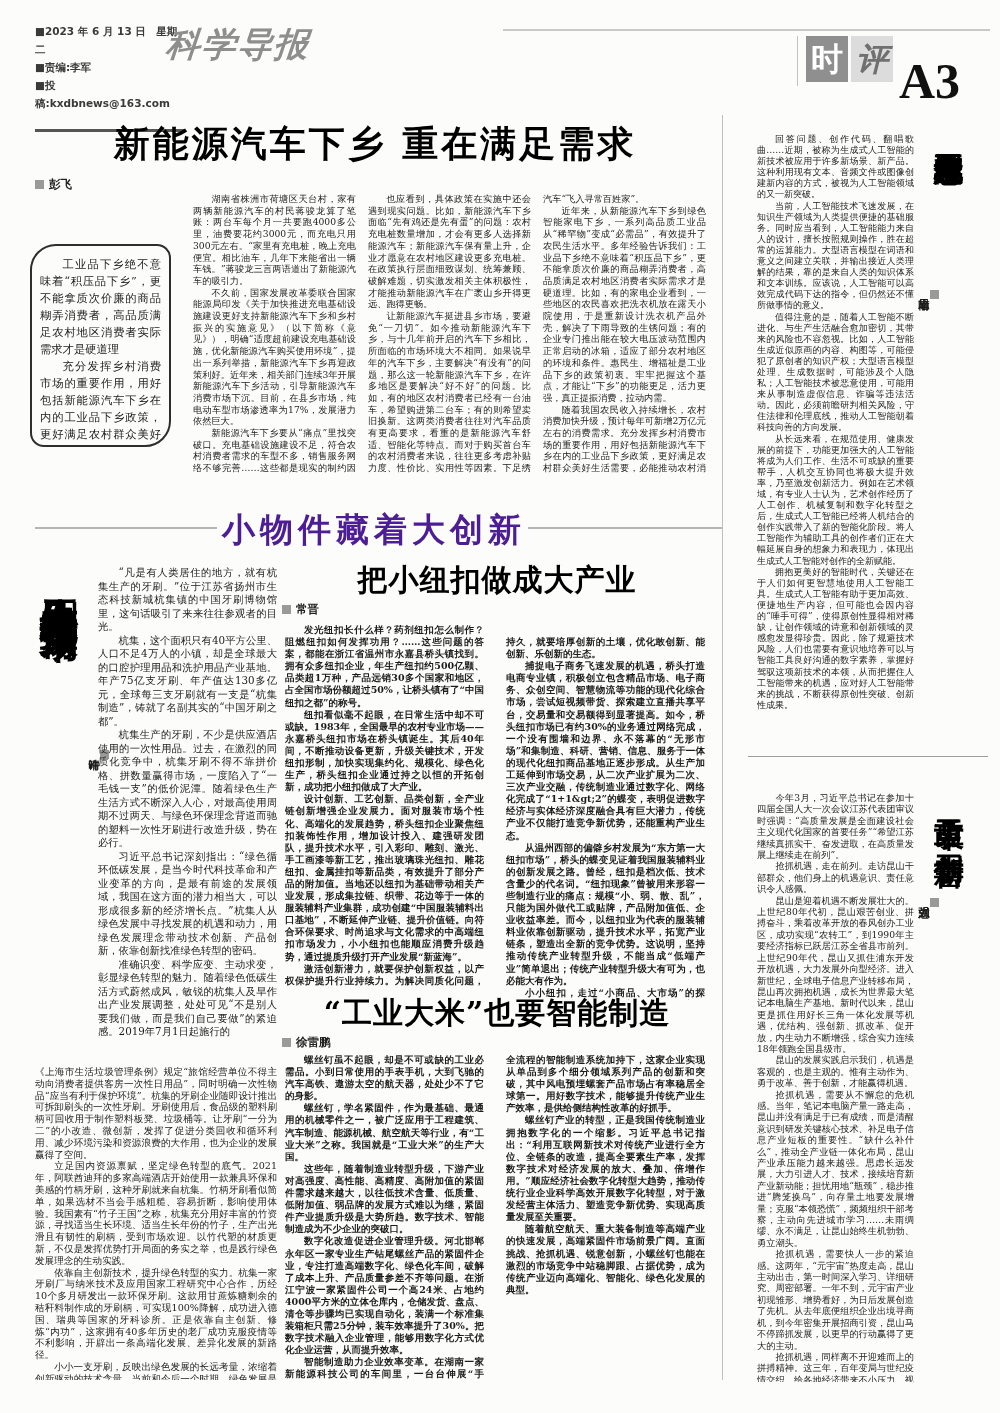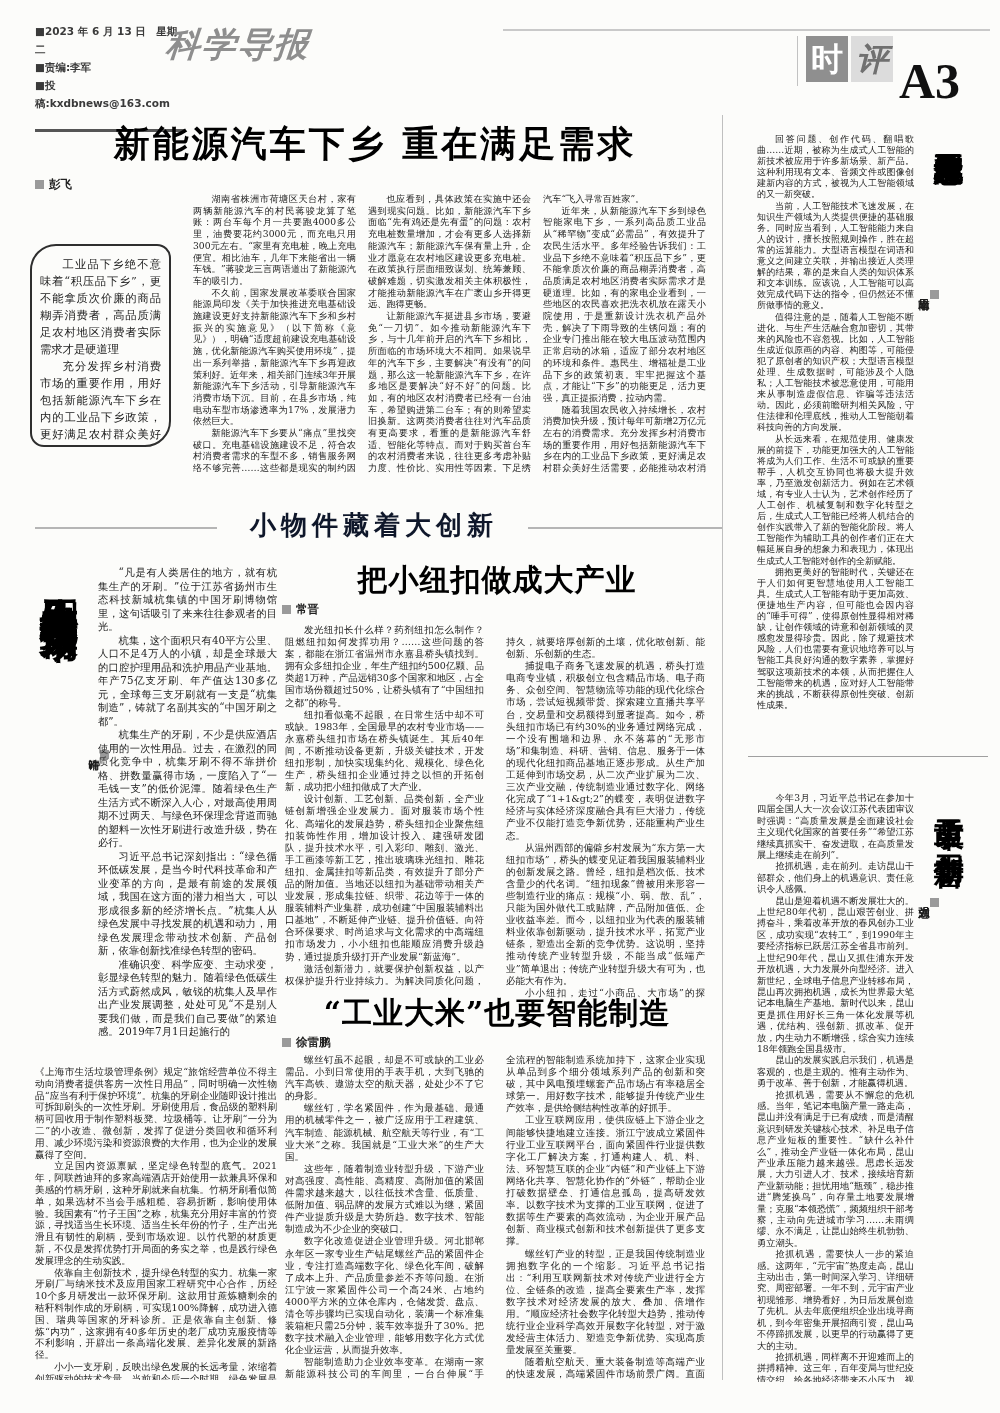--- a/index.html
+++ b/index.html
@@ -33,36 +33,36 @@
         letter-spacing:3px;font-family:"DejaVu Sans","Liberation Sans",sans-serif;color:#000;}
   .ev-byline{left:35px;top:177px;width:680px;text-align:left;}
   .pullquote{left:30px;top:244px;width:141px;height:203px;box-sizing:border-box;
         border:2px solid #2e2e2e;border-radius:26px 14px 26px 14px;padding:10px 8px;
         font-size:11.3px;line-height:17px;overflow:hidden;text-align:justify;}
   .pullquote p{margin:0;text-indent:2em;}
   .ev-col{top:193px;width:163px;height:282px;font-size:9.2px;line-height:11.7px;}
   
   .vdiv{left:722px;top:115px;width:1px;height:1265px;background:#bfbfbf;}
   
-  .sec-title{left:35px;top:508px;width:678px;text-align:center;font-size:26px;font-weight:900;
-        letter-spacing:5px;font-family:"DejaVu Sans","Liberation Sans",sans-serif;color:#0f172a;}
+  .sec-title{left:35px;top:508px;width:678px;text-align:center;font-size:33px;font-weight:900;
+        letter-spacing:5px;font-family:"DejaVu Sans","Liberation Sans",sans-serif;color:#4c1d95;}
   .sec-rule-l{left:35px;top:527px;width:182px;height:2px;background:#b5b5b5;}
   .sec-rule-r{left:528px;top:527px;width:194px;height:2px;background:#b5b5b5;}
   
   .tb-vtitle{left:38px;top:568px;width:46px;height:480px;font-size:38px;font-weight:900;
         letter-spacing:2px;color:#000;}
   .tb-vbyline{left:85px;top:750px;height:80px;font-size:11px;font-weight:bold;
         font-family:"DejaVu Sans","Liberation Sans",sans-serif;}
   .tb-top{left:98px;top:566px;width:179px;height:499px;font-size:10.3px;line-height:13.5px;}
   .tb-bottom{left:35px;top:1066px;width:242px;height:314px;font-size:9.6px;line-height:11.8px;}
   
   .mid-title{left:282px;width:430px;text-align:center;font-size:30px;font-weight:900;
         letter-spacing:1px;color:#000;font-family:"DejaVu Serif","Liberation Serif",serif;}
   .mid-byline{left:282px;width:430px;text-align:left;}
-  .mid-col{width:199px;font-size:9.5px;line-height:12.1px;}
+  .mid-col{width:199px;font-size:9.5px;line-height:12.1px;font-weight:bold;}
   
   .ai-body{left:757px;top:134px;width:157px;height:601px;font-size:9px;line-height:11.1px;}
   .ai-vbyline{left:915px;top:290px;height:90px;font-size:11px;font-weight:bold;
         font-family:"DejaVu Sans","Liberation Sans",sans-serif;}
   .ai-vtitle{left:929px;top:132px;width:40px;height:376px;font-size:29px;font-weight:900;color:#000;}
   .r-div{left:748px;top:756px;width:240px;height:1px;background:#9f9f9f;}
   .rf-body{left:757px;top:792px;width:157px;height:590px;font-size:9.2px;line-height:11.4px;}
   .rf-vbyline{left:915px;top:898px;height:90px;font-size:11px;font-weight:bold;
         font-family:"DejaVu Sans","Liberation Sans",sans-serif;}
   .rf-vtitle{left:929px;top:796px;width:40px;height:440px;font-size:30px;font-weight:900;color:#000;}
@@ -166,21 +166,20 @@
   </div>
   <div class="abs mid-col jt" style="left:285px;top:1054px;height:326px;">
       <p>螺丝钉虽不起眼，却是不可或缺的工业必需品。小到日常使用的手表手机，大到飞驰的汽车高铁、遨游太空的航天器，处处少不了它的身影。</p>
       <p>螺丝钉，学名紧固件，作为最基础、最通用的机械零件之一，被广泛应用于工程建筑、汽车制造、能源机械、航空航天等行业，有“工业大米”之称。我国就是“工业大米”的生产大国。</p>
       <p>这些年，随着制造业转型升级，下游产业对高强度、高性能、高精度、高附加值的紧固件需求越来越大，以往低技术含量、低质量、低附加值、弱品牌的发展方式难以为继，紧固件产业提质升级是大势所趋。数字技术、智能制造成为不少企业的突破口。</p>
       <p>数字化改造促进企业管理升级。河北邯郸永年区一家专业生产钻尾螺丝产品的紧固件企业，专注打造高端数字化、绿色化车间，破解了成本上升、产品质量参差不齐等问题。在浙江宁波一家紧固件公司一个高24米、占地约4000平方米的立体仓库内，仓储发货、盘点、清仓等步骤均已实现自动化，装满一个标准集装箱柜只需25分钟，装车效率提升了30%。把数字技术融入企业管理，能够用数字化方式优化企业运营，从而提升效率。</p>
       <p>智能制造助力企业效率变革。在湖南一家新能源科技公司的车间里，一台台伸展“手臂”的机器人取代了人工，在生产线上有序进行调质热处理、热锻、机械加工、表面处理等操作，让预埋螺套的加工时间缩短70%、产量提升72%。在涵盖研发设计、采购供应、计划调度、生产作业、质量管控、企业管理、仓储物流等</p>
     </div>
   <div class="abs mid-col jt" style="left:506px;top:1054px;height:326px;">
       <p class="cont">全流程的智能制造系统加持下，这家企业实现从单品到多个细分领域系列产品的创新和突破，其中风电预埋螺套产品市场占有率稳居全球第一。用好数字技术，能够提升传统产业生产效率，是供给侧结构性改革的好抓手。</p>
-      <p>工业互联网应用，使供应链上下游企业之间能够快捷地建立连接。浙江宁波成立紧固件行业工业互联网平台，面向紧固件行业提供数字化工厂解决方案，打通构建人、机、料、法、环智慧互联的企业“内链”和产业链上下游网络化共享、智慧化协作的“外链”，帮助企业打破数据壁垒、打通信息孤岛，提高研发效率。以数字技术为支撑的工业互联网，促进了数据等生产要素的高效流动，为企业开展产品创新、商业模式创新和技术创新提供了更多支撑。</p>
       <p>螺丝钉产业的转型，正是我国传统制造业拥抱数字化的一个缩影。习近平总书记指出：“利用互联网新技术对传统产业进行全方位、全链条的改造，提高全要素生产率，发挥数字技术对经济发展的放大、叠加、倍增作用。”顺应经济社会数字化转型大趋势，推动传统行业企业科学高效开展数字化转型，对于激发经营主体活力、塑造竞争新优势、实现高质量发展至关重要。</p>
       <p>随着航空航天、重大装备制造等高端产业的快速发展，高端紧固件市场前景广阔。直面挑战、抢抓机遇、锐意创新，小螺丝钉也能在激烈的市场竞争中站稳脚跟、占据优势，成为传统产业迈向高端化、智能化、绿色化发展的典型。</p>
     </div>
 
   <div class="abs r-div"></div>
   <div class="abs rf-body jt">
       <p>今年3月，习近平总书记在参加十四届全国人大一次会议江苏代表团审议时强调：“高质量发展是全面建设社会主义现代化国家的首要任务”“希望江苏继续真抓实干、奋发进取，在高质量发展上继续走在前列”。</p>
       <p>抢抓机遇，走在前列。走访昆山干部群众，他们身上的机遇意识、责任意识令人感佩。</p>
       <p>昆山是迎着机遇不断发展壮大的。上世纪80年代初，昆山艰苦创业、拼搏奋斗，乘着改革开放的春风创办工业区，成功实现“农转工”，到1990年主要经济指标已跃居江苏全省县市前列。上世纪90年代，昆山又抓住浦东开发开放机遇，大力发展外向型经济。进入新世纪，全球电子信息产业转移布局，昆山再次拥抱机遇，成长为世界最大笔记本电脑生产基地。新时代以来，昆山更是抓住用好长三角一体化发展等机遇，优结构、强创新、抓改革、促开放，内生动力不断增强，综合实力连续18年领跑全国县级市。</p>
       <p>昆山的发展实践启示我们，机遇是客观的，也是主观的。惟有主动作为、勇于改革、善于创新，才能赢得机遇。</p>

